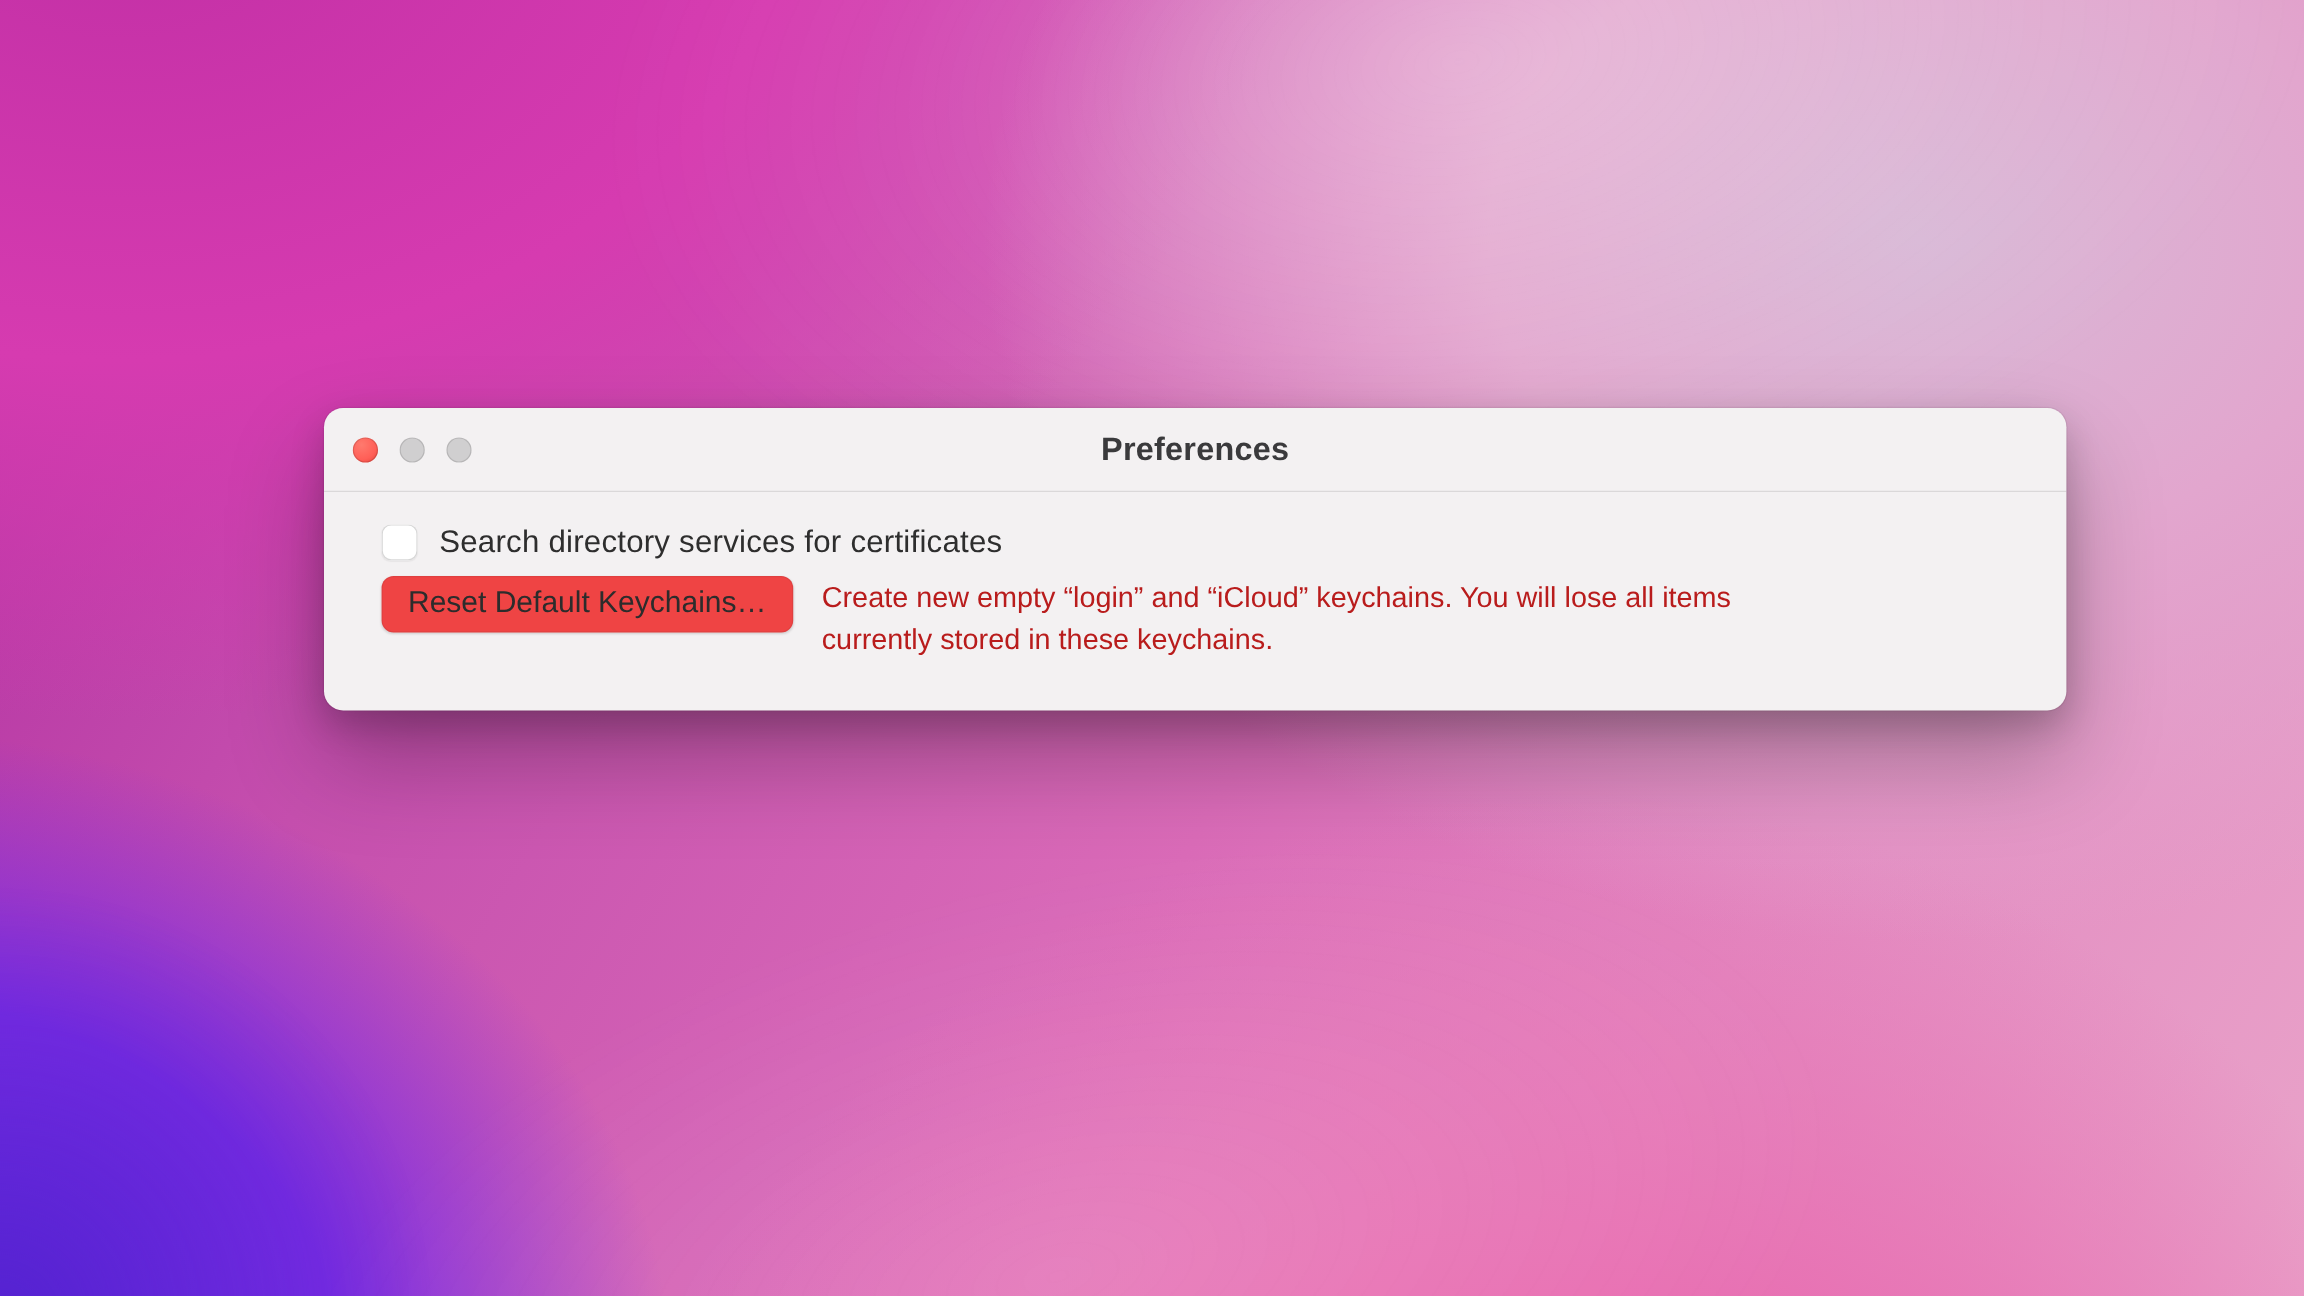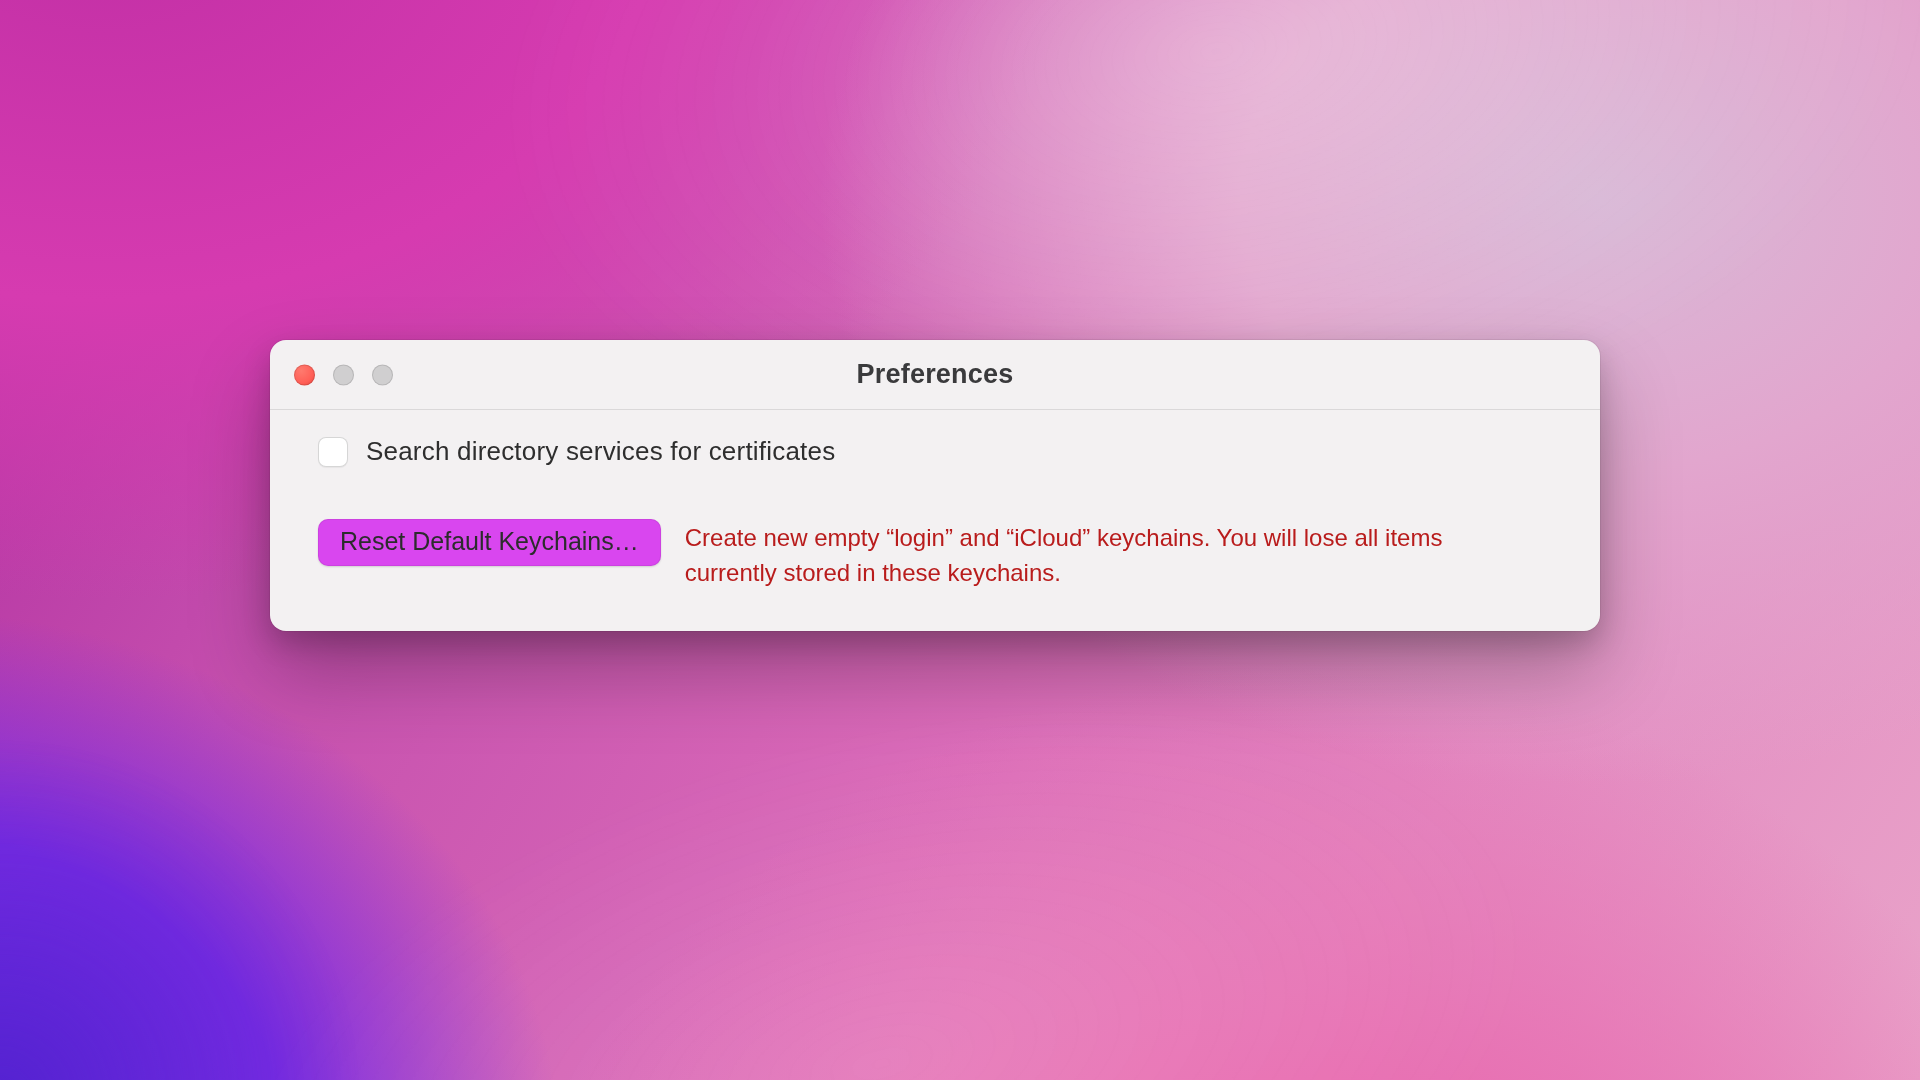--- a/index.html
+++ b/index.html
@@ -36,21 +36,21 @@
   .band3 {
     left: -400px; top: 500px; width: 1000px; height: 1000px;
     background: radial-gradient(600px 600px at 400px 600px, rgba(70,30,200,0.65) 0%, rgba(70,30,200,0) 60%);
   }
 
   
   .window {
     position: absolute;
     left: 270px;
     top: 340px;
-    width: 1330px;
+    width: 1452px;
     border-radius: 16px;
     background: #f3f1f2;
     box-shadow:
       0 40px 80px rgba(0,0,0,0.28),
       0 12px 28px rgba(0,0,0,0.18),
       0 0 0 1px rgba(0,0,0,0.06);
     overflow: hidden;
   }
 
   .titlebar {
@@ -86,21 +86,21 @@
   }
 
   .content {
     padding: 26px 48px 40px 48px;
   }
 
   .checkbox-row {
     display: flex;
     align-items: center;
     gap: 18px;
-    margin-bottom: 52px;
+    margin-bottom: 13px;
   }
   .checkbox {
     width: 30px; height: 30px;
     border-radius: 8px;
     background: #ffffff;
     box-shadow:
       inset 0 0 0 1px rgba(0,0,0,0.16),
       0 1px 1px rgba(0,0,0,0.05);
     flex-shrink: 0;
   }
@@ -111,21 +111,21 @@
   }
 
   .reset-row {
     display: flex;
     align-items: flex-start;
     gap: 24px;
   }
   .push-button {
     appearance: none;
     border: none;
-    background: #d946ef;
+    background: #ef4444;
     color: #2c2c2c;
     font-size: 25px;
     padding: 8px 22px 10px 22px;
     border-radius: 10px;
     box-shadow:
       0 1px 2px rgba(0,0,0,0.14),
       inset 0 0 0 1px rgba(0,0,0,0.06);
     cursor: default;
     white-space: nowrap;
     font-family: inherit;

